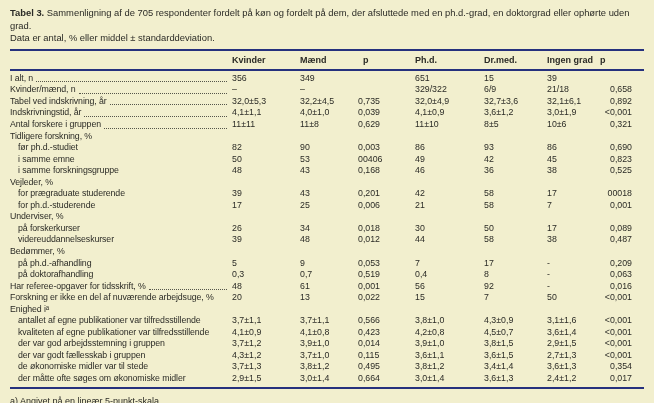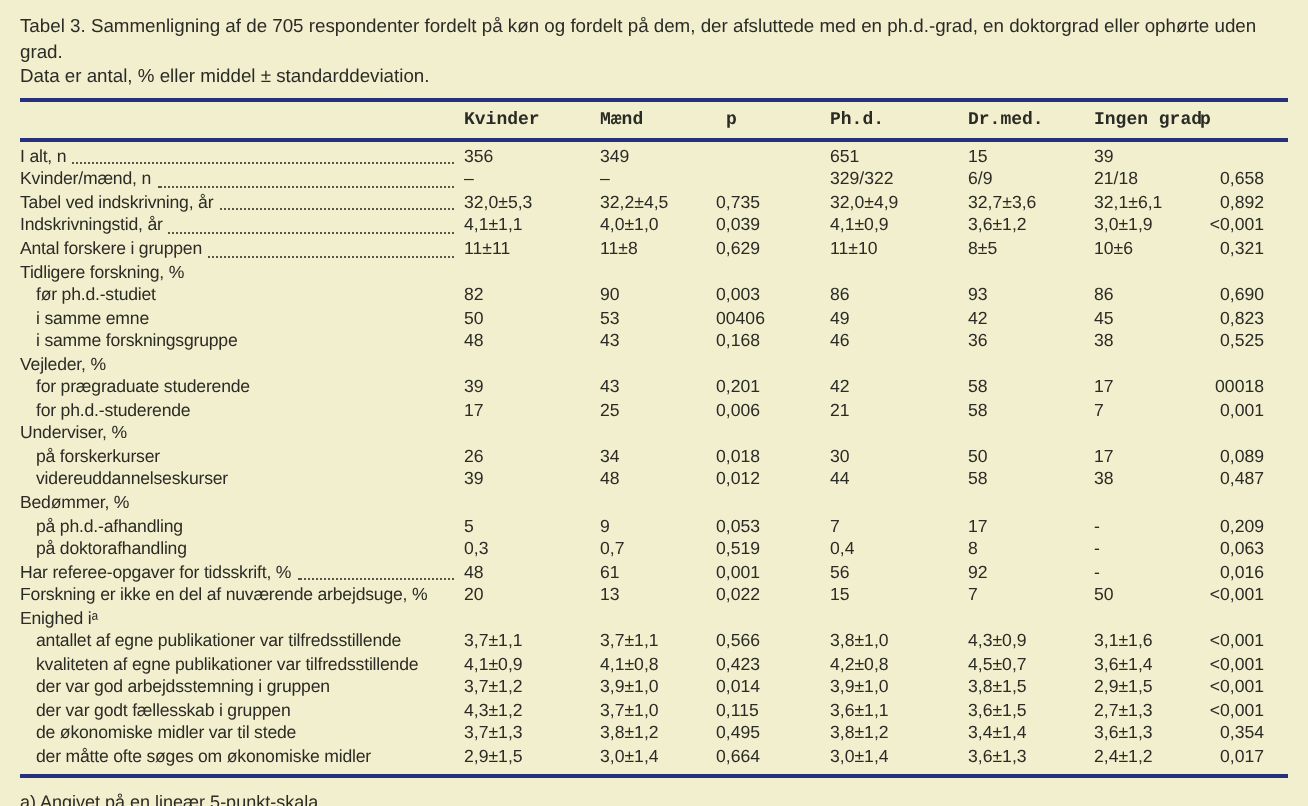--- a/index.html
+++ b/index.html
@@ -2,30 +2,30 @@
 <html><head>
 <meta charset="utf-8">
 <style>
   html,body{margin:0;padding:0;}
   body{
     width:654px;height:403px;overflow:hidden;
     background:#f2efce;color:#2b2b26;
     font-family:"Liberation Sans", sans-serif;
   }
   .title{padding:7px 10px 0 10px;font-size:9.4px;line-height:12.6px;}
-  .title .b{font-weight:normal;}
+  .title .b{font-weight:bold;}
   .rule{height:2px;background:#26317d;margin:0 10px;}
   .rule-top{margin-top:4px;}
   .rule-bottom{height:2px;margin-top:2px;}
   .grid{
     display:grid;
     grid-template-columns:222px 68px 58px 57px 69px 63px 53px 44px;
     padding:0 10px;
   }
-  .header{font-weight:bold;font-size:9px;line-height:9px;padding-top:5px;padding-bottom:4px;font-family:Liberation Mono, monospace;}
+  .header{font-weight:bold;font-size:9px;line-height:9px;padding-top:5px;padding-bottom:4px;}
   .header .c3{padding-left:5px;}
   .tbody{margin-top:2px;}
   .row,.srow{font-size:8.8px;height:11.55px;line-height:11.55px;}
   .cell{white-space:nowrap;overflow:visible;}
   .cell.label{display:flex;align-items:baseline;letter-spacing:-0.1px;}
   .cell.label.ind{padding-left:8px;flex-direction:column;}
   .cell.label .lbl{white-space:nowrap;}
   .leader{flex:1 1 auto;min-width:0;border-bottom:1px dotted #55554a;margin:0 5px 2px 3px;align-self:flex-end;}
   .row .c7{text-align:right;padding-right:12px;}
   .footnote{padding:7px 10px 0 10px;font-size:9px;}

